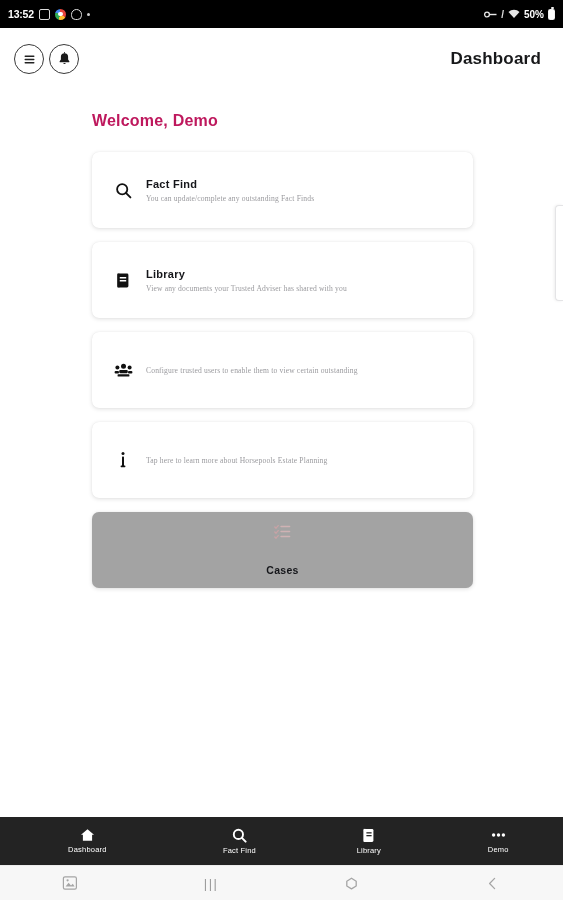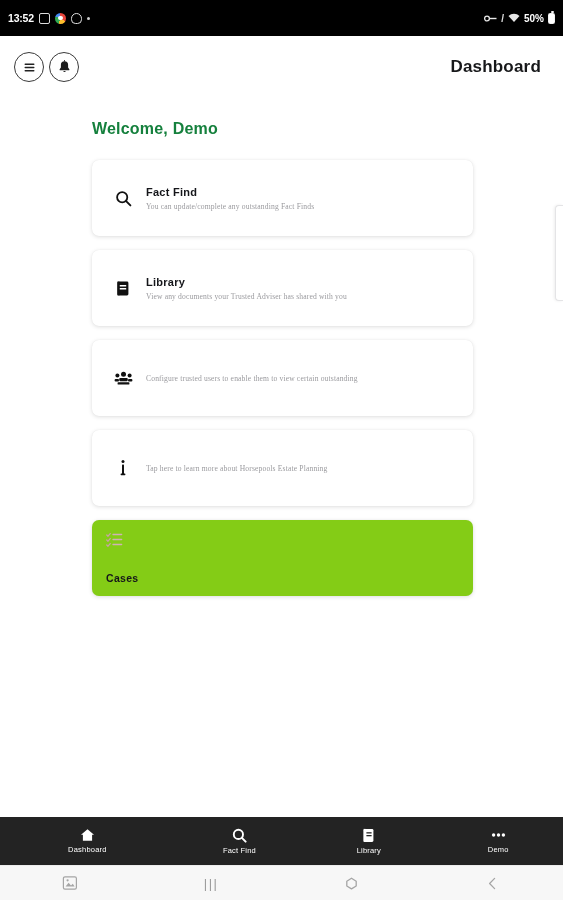--- a/index.html
+++ b/index.html
@@ -7,21 +7,21 @@
   body {
     font-family:"Liberation Sans", sans-serif;
     background:#ffffff;
     color:#111111;
     overflow:hidden;
     position:relative;
   }
 
   
   .statusbar{
-    height:36px; background:#000000; color:#ffffff;
+    height:28px; background:#000000; color:#ffffff;
     display:flex; align-items:center; justify-content:space-between;
     padding:0 8px; font-size:10.5px; font-weight:600;
   }
   .sb-left{ display:flex; align-items:center; gap:5px; }
   .sb-right{ display:flex; align-items:center; gap:4px; font-size:10px; }
   .sb-time{ font-size:10.5px; letter-spacing:-0.2px; }
   .sb-ico{ width:11px; height:11px; display:inline-block; position:relative; }
   .ico-msg{ border:1.2px solid #dcdcdc; border-radius:2px; }
   .ico-chrome{
     border-radius:50%;
@@ -49,21 +49,21 @@
     margin-right:5px; cursor:pointer;
   }
   .hdr-title{
     margin-left:auto; font-size:17px; font-weight:700;
     letter-spacing:0.2px; color:#17181a; padding-right:8px;
   }
 
   
   .content{ padding:0 0 0 0; }
   .welcome{
-    font-size:16px; font-weight:700; color:#15803d;
+    font-size:16px; font-weight:700; color:#be185d;
     margin:22px 0 0 92px; letter-spacing:0.2px;
   }
 
   .cards{ margin-top:22px; padding:0 90px 0 92px; }
   .card{
     background:#ffffff; border-radius:7px;
     box-shadow:0 1px 4px rgba(0,0,0,.13), 0 0 1px rgba(0,0,0,.08);
     height:76px; display:flex; align-items:center;
     margin-bottom:14px; padding:0 14px; cursor:pointer;
   }
@@ -77,24 +77,24 @@
     letter-spacing:0.25px; margin-bottom:4px;
   }
   .card-sub{
     font-size:7.6px; color:#9a9a9e; letter-spacing:0.15px;font-family:Liberation Serif, serif;
   }
 
   .tiles{
     display:flex; gap:22px; padding:0 90px 0 92px; margin-top:2px;
   }
   .tile{
-    flex:1; height:76px; background:#84cc16; border-radius:7px;
+    flex:1; height:76px; background:#a3a3a3; border-radius:7px;
     box-shadow:0 1px 4px rgba(0,0,0,.13), 0 0 1px rgba(0,0,0,.08);
     padding:12px 14px; display:flex; flex-direction:column;
-    justify-content:space-between; cursor:pointer;
+    justify-content:space-between; cursor:pointer;text-align:center;
   }
   .tile-label{ font-size:10.5px; font-weight:700; color:#15161a; letter-spacing:0.3px; }
 
   
   .edge-handle{
     position:absolute; right:0; top:205px; width:8px; height:96px;
     background:#ffffff; border:1px solid #e4e4e6;
     border-right:none; border-radius:4px 0 0 4px;
     box-shadow:-1px 0 3px rgba(0,0,0,.07); cursor:pointer;
   }

